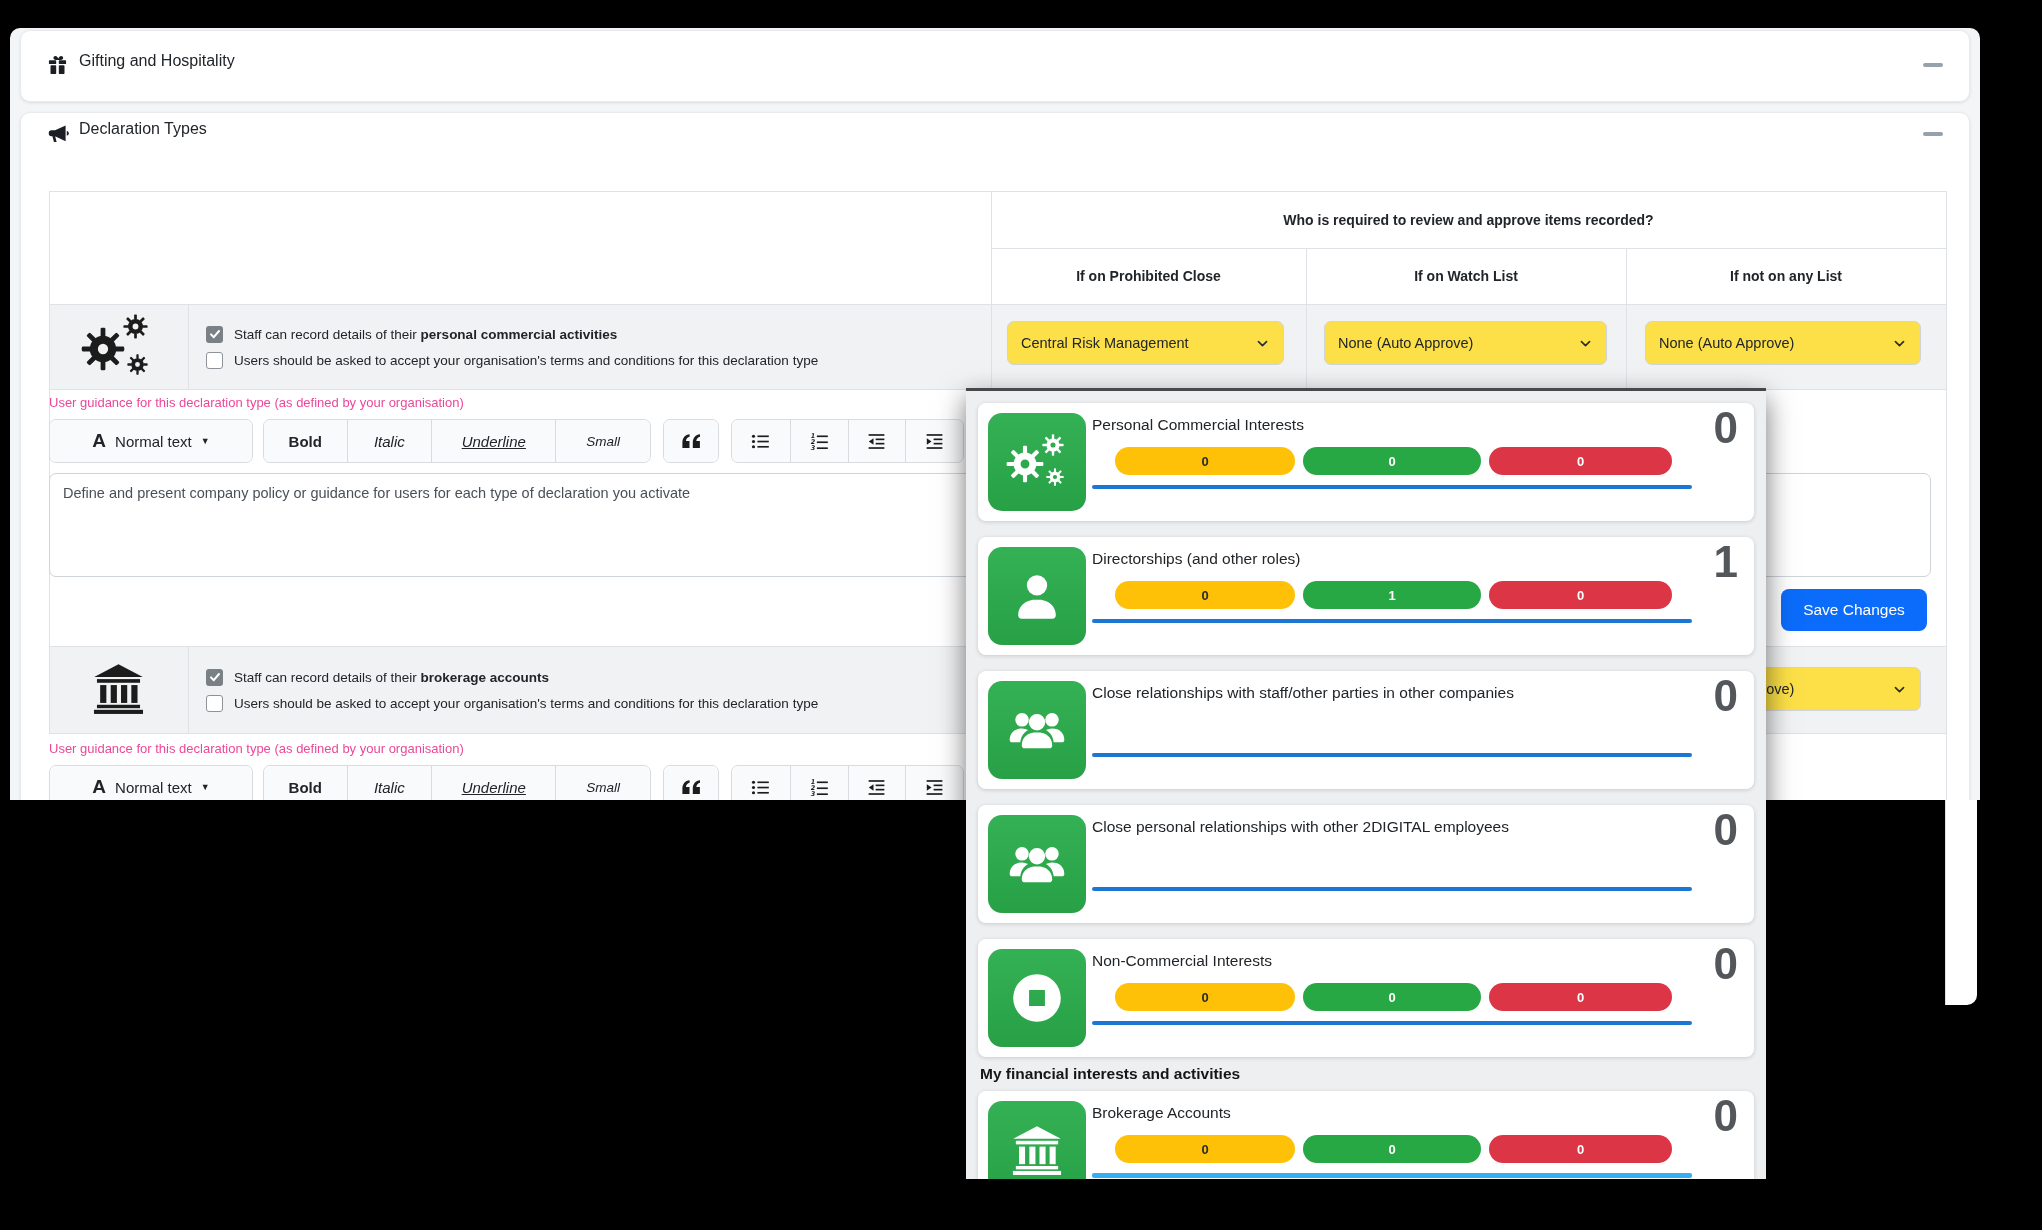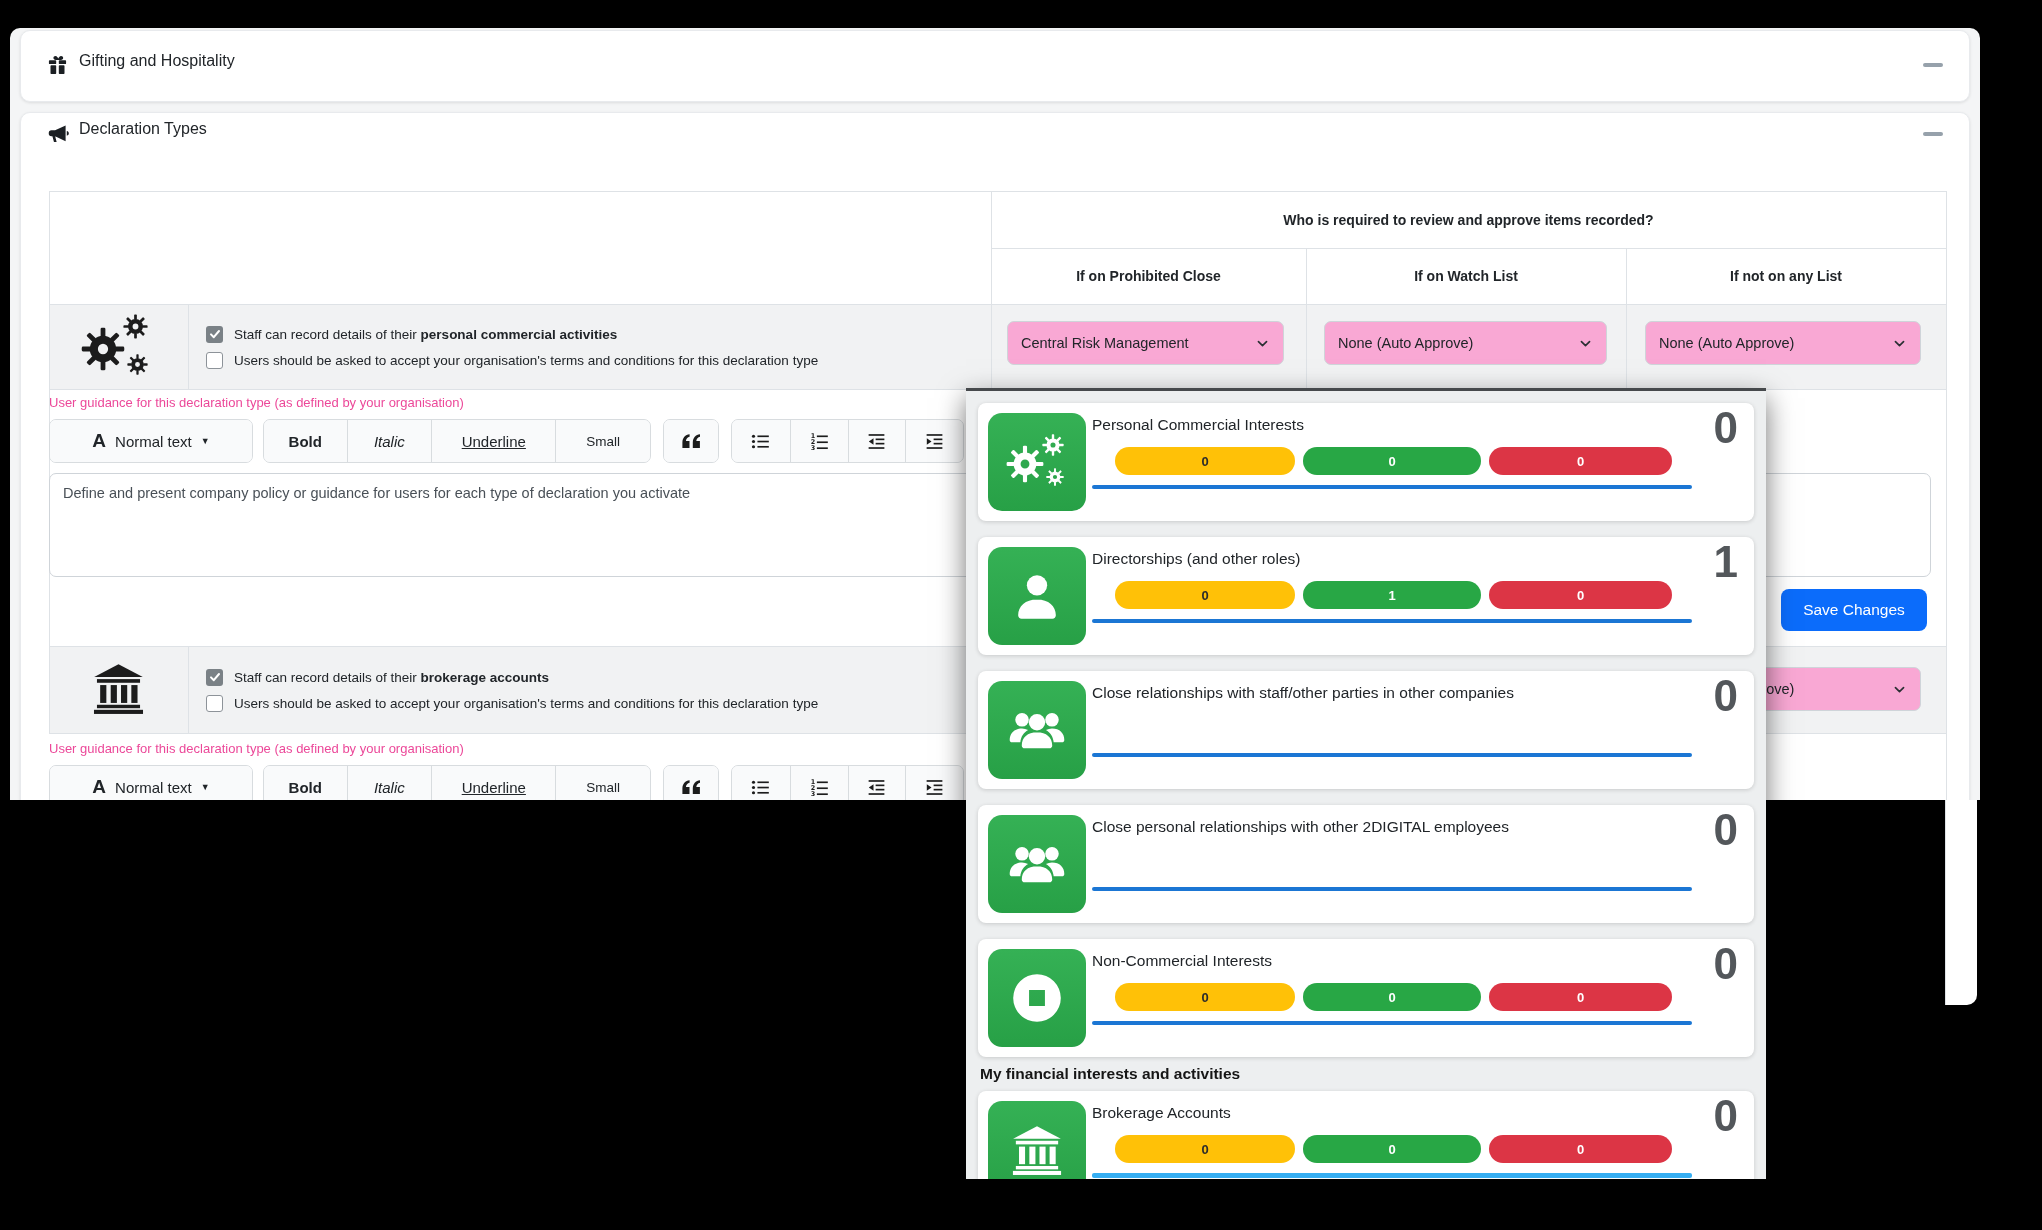--- a/index.html
+++ b/index.html
@@ -14,26 +14,26 @@
   .minus{width:20px;height:4px;background:#96a1ab;border-radius:2px;}
   .hl{background:#dee2e6;height:1px;}
   .vl{background:#dee2e6;width:1px;}
   .grayrow{background:#f1f2f3;}
   .th{display:flex;align-items:center;justify-content:center;font-weight:bold;font-size:14px;color:#212529;text-align:center;}
   .cbcol{display:flex;flex-direction:column;justify-content:center;gap:9px;}
   .cbrow{display:flex;align-items:center;gap:11px;font-size:13.5px;color:#212529;white-space:nowrap;}
   .cb{width:17px;height:17px;border-radius:3px;flex:none;box-sizing:border-box;}
   .cb.on{background:#7a8186;display:flex;align-items:center;justify-content:center;}
   .cb.off{background:#fff;border:1.6px solid #8d9399;}
-  .dd{height:44px;background:#f9a8d4;border:1px solid #cfd4d9;border-radius:7px;display:flex;align-items:center;
+  .dd{height:44px;background:#fde047;border:1px solid #cfd4d9;border-radius:7px;display:flex;align-items:center;
       justify-content:space-between;padding:0 13px;font-size:14.5px;color:#212529;box-sizing:border-box;white-space:nowrap;}
   .lbl{font-size:13px;color:#ec4899;white-space:nowrap;}
   .tbgrp{display:flex;border:1px solid #d8dcdf;border-radius:7px;overflow:hidden;height:44px;box-sizing:border-box;background:#f9fafb;}
   .tbtn{display:flex;align-items:center;justify-content:center;font-size:15px;color:#212529;background:#f9fafb;height:100%;box-sizing:border-box;}
-  .tbtn + .tbtn{border-left:1px solid #d8dcdf;}
+  .tbtn + .tbtn{border-left:1px solid #d8dcdf;font-style:italic;}
   .ta{background:#fff;border:1px solid #cfd4d9;border-radius:7px;font-size:14.5px;color:#495057;padding:11px 13px;box-sizing:border-box;}
   .savebtn{background:#0b6cfb;color:#fff;border-radius:8px;font-size:15.5px;display:flex;align-items:center;justify-content:center;cursor:pointer;}
   .sliver{left:1945px;top:800px;width:31px;height:205px;background:#fff;border-left:1px solid #dee2e6;border-radius:0 0 10px 0;}
   
   .ovl{left:966px;top:388px;width:800px;height:788px;background:#edeff0;border-top:3px solid #46494c;
        box-shadow:0 10px 26px rgba(0,0,0,.55);overflow:hidden;}
   .oc{position:absolute;left:12px;width:776px;height:118px;background:#fff;border-radius:8px;box-shadow:0 1px 4px rgba(0,0,0,.16);}
   .tile{position:absolute;left:10px;top:10px;width:98px;height:98px;border-radius:14px;
         background:linear-gradient(180deg,#35b155,#27a046);display:flex;align-items:center;justify-content:center;color:#fff;}
   .octitle{position:absolute;left:114px;top:13px;font-size:15.5px;color:#212529;white-space:nowrap;}

